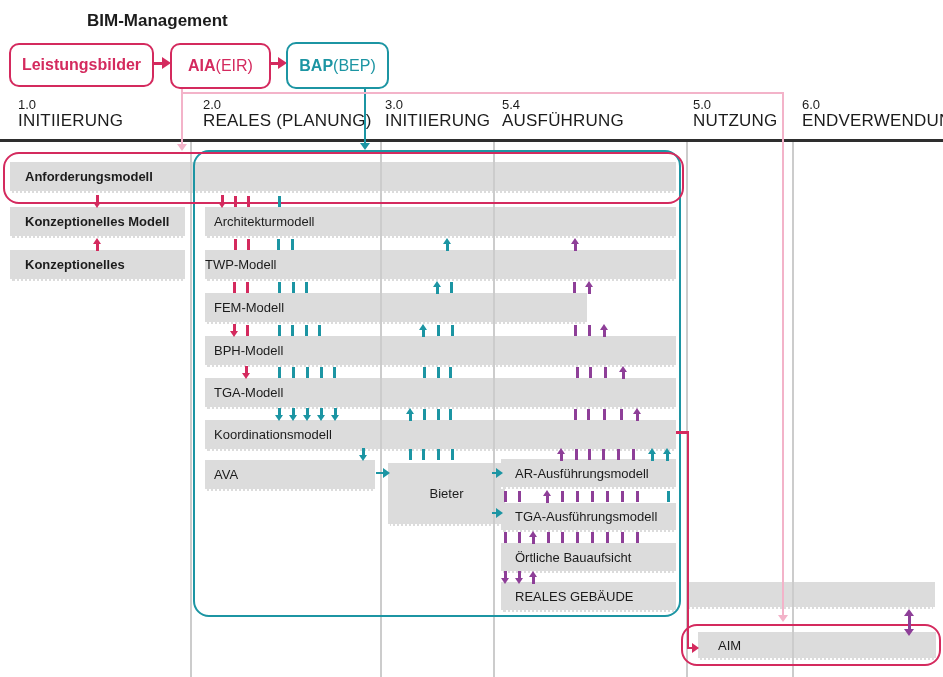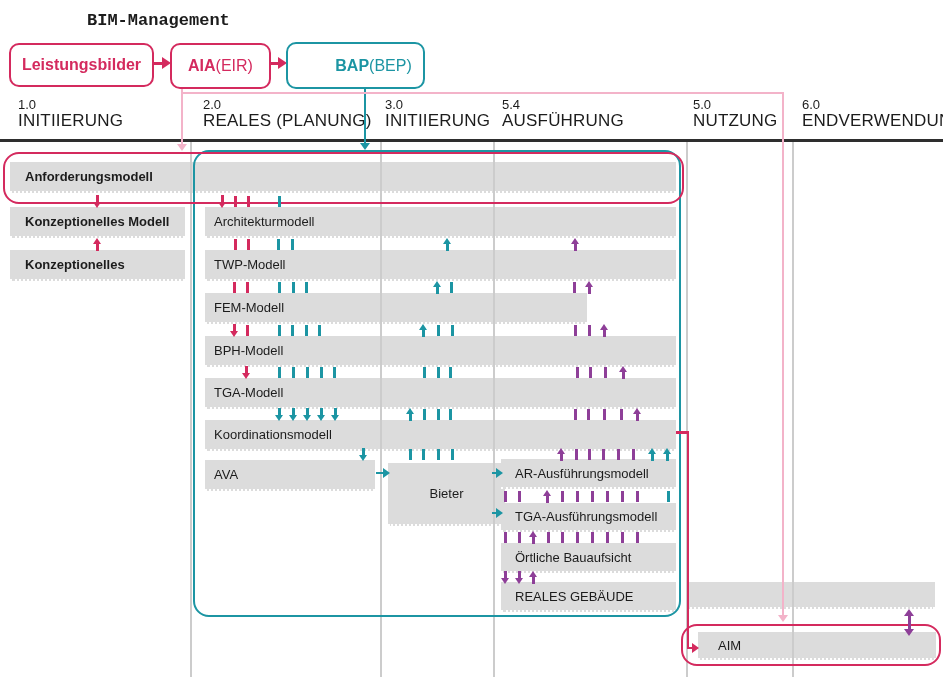--- a/index.html
+++ b/index.html
@@ -1,18 +1,18 @@
 <!DOCTYPE html>
 <html><head>
 <meta charset="utf-8">
 <style>
   html,body{margin:0;padding:0;background:#fff;}
   .canvas{position:relative;width:943px;height:677px;background:#ffffff;overflow:hidden;
           font-family:"Liberation Sans",sans-serif;color:#1c1c1c;}
-  .title{position:absolute;left:87px;top:11px;font-size:17px;font-weight:bold;white-space:nowrap;z-index:8;font-family:Liberation Mono, monospace;}
+  .title{position:absolute;left:87px;top:11px;font-size:17px;font-weight:bold;white-space:nowrap;z-index:8;}
   .topbox{position:absolute;border:2.5px solid;border-radius:10px;background:#fff;
           display:flex;align-items:center;justify-content:center;font-size:16px;white-space:nowrap;z-index:8;}
   .topbox .b{font-weight:bold;}
   .phase{position:absolute;top:97px;font-size:13px;line-height:16px;white-space:nowrap;z-index:6;}
   .phase .nm{font-weight:normal;font-size:17px;letter-spacing:.2px;}
   .timeline{position:absolute;left:0;top:139px;width:943px;height:3px;background:#2e2e2e;z-index:6;}
   .col{position:absolute;top:142px;height:535px;width:2px;background:#cccccc;z-index:3;}
   .bar{position:absolute;background:#dcdcdc;display:flex;align-items:center;font-size:13px;z-index:2;
        border-bottom:2px dotted #ffffff;box-sizing:border-box;}
   .bar.bold{font-weight:bold;}
@@ -30,21 +30,21 @@
   <div class="title">BIM-Management</div>
   <div id="topBoxes">
       <div class="topbox" style="left: 9px; top: 43px; width: 141px; height: 40px; border-color: rgb(212, 42, 94); color: rgb(212, 42, 94);">
         <span class="b">Leistungsbilder</span>
         <span></span>
       </div>
       <div class="topbox" style="left: 170px; top: 43px; width: 97px; height: 42px; border-color: rgb(212, 42, 94); color: rgb(212, 42, 94);">
         <span class="b">AIA</span>
         <span> (EIR)</span>
       </div>
-      <div class="topbox" style="left: 286px; top: 42px; width: 99px; height: 43px; border-color: rgb(28, 149, 163); color: rgb(28, 149, 163); padding-left: 36px;">
+      <div class="topbox" style="left: 286px; top: 42px; width: 99px; height: 43px; border-color: rgb(28, 149, 163); color: rgb(28, 149, 163);">
         <span class="b">BAP</span>
         <span> (BEP)</span>
       </div>
     </div>
   <div id="phaseHeader">
       <div class="phase" style="left: 18px;">
         <div>1.0</div>
         <div class="nm">INITIIERUNG</div>
       </div>
       <div class="phase" style="left: 203px;">
@@ -82,21 +82,21 @@
       </div>
       <div class="bar bold" style="left: 10px; top: 207px; width: 175px; height: 31px; background: rgb(220, 220, 220); color: rgb(28, 28, 28); padding-left: 15px;">
         <span>Konzeptionelles Modell</span>
       </div>
       <div class="bar bold" style="left: 10px; top: 250px; width: 175px; height: 31px; background: rgb(220, 220, 220); color: rgb(28, 28, 28); padding-left: 15px;">
         <span>Konzeptionelles</span>
       </div>
       <div class="bar" style="left: 205px; top: 207px; width: 471px; height: 31px; background: rgb(220, 220, 220); color: rgb(28, 28, 28); padding-left: 9px;">
         <span>Architekturmodell</span>
       </div>
-      <div class="bar" style="left: 205px; top: 250px; width: 471px; height: 31px; background: rgb(220, 220, 220); color: rgb(28, 28, 28); padding-left: 9px;">
+      <div class="bar" style="left: 205px; top: 250px; width: 471px; height: 31px; background: rgb(220, 220, 220); color: rgb(28, 28, 28); ">
         <span>TWP-Modell</span>
       </div>
       <div class="bar" style="left: 205px; top: 293px; width: 382px; height: 31px; background: rgb(220, 220, 220); color: rgb(28, 28, 28); padding-left: 9px;">
         <span>FEM-Modell</span>
       </div>
       <div class="bar" style="left: 205px; top: 336px; width: 471px; height: 31px; background: rgb(220, 220, 220); color: rgb(28, 28, 28); padding-left: 9px;">
         <span>BPH-Modell</span>
       </div>
       <div class="bar" style="left: 205px; top: 378px; width: 471px; height: 31px; background: rgb(220, 220, 220); color: rgb(28, 28, 28); padding-left: 9px;">
         <span>TGA-Modell</span>

